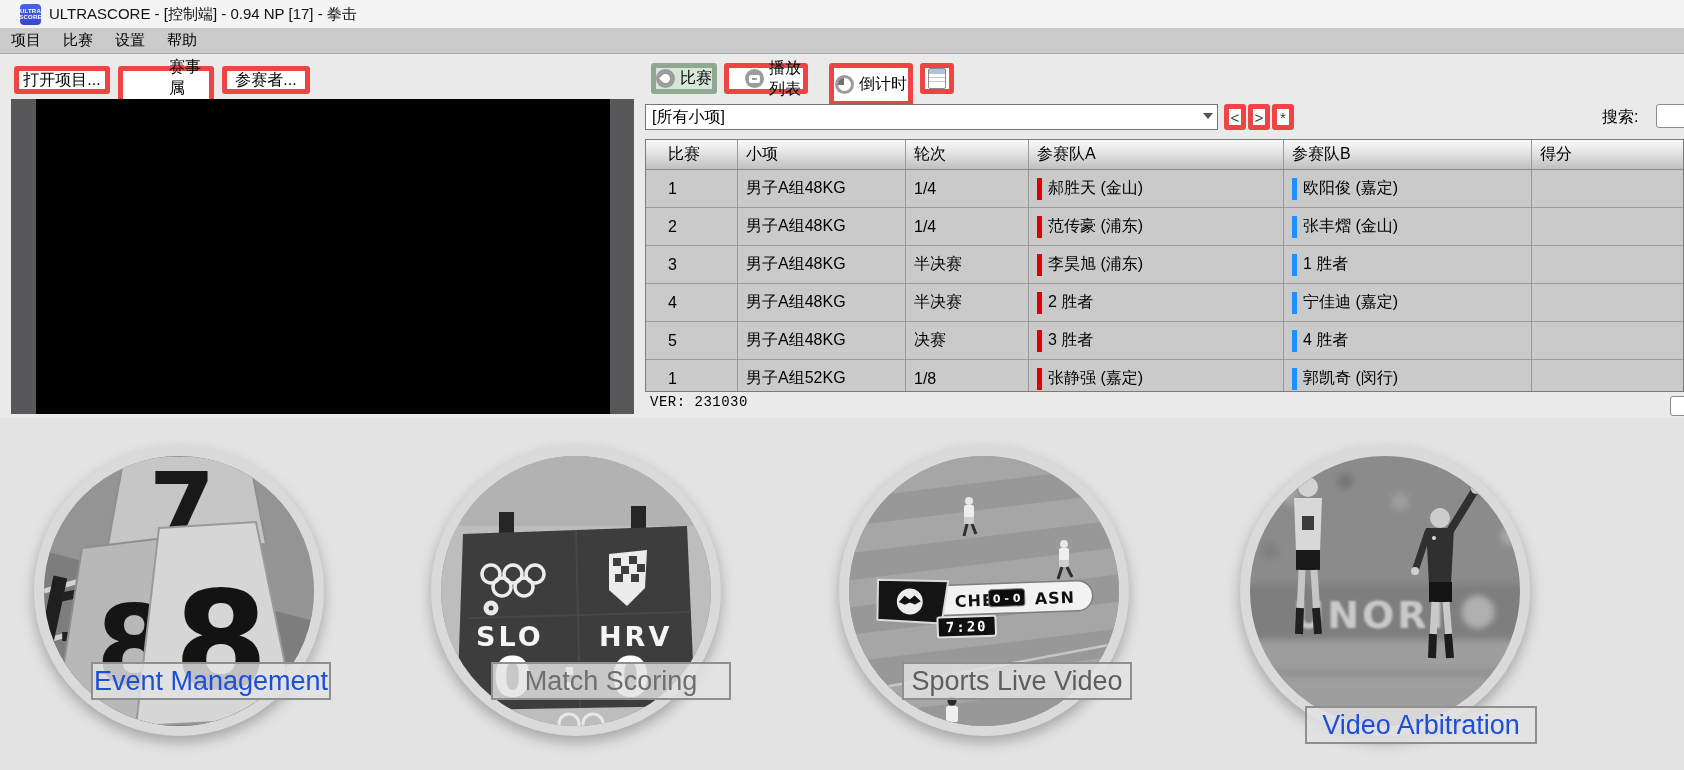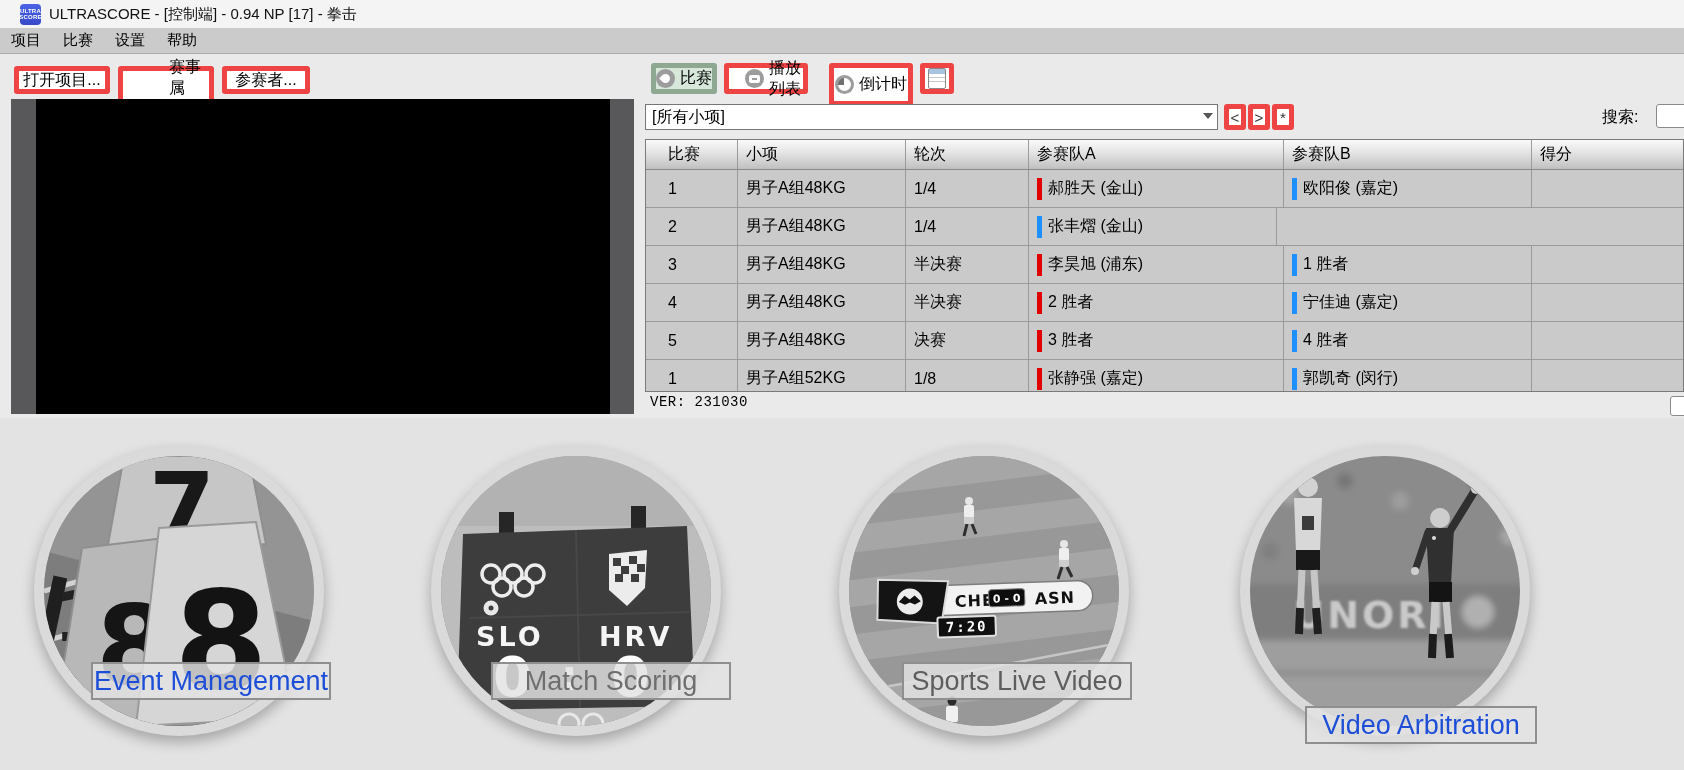--- a/index.html
+++ b/index.html
@@ -152,20 +152,24 @@
           <span class="bar blue"></span>
           <span>欧阳俊 (嘉定)</span>
         </div>
       <div class="td c-score"></div>
     </div>
 
     <div class="trow">
       <div class="td c-match">2</div>
       <div class="td c-event">男子A组48KG</div>
       <div class="td c-round">1/4</div>
+      <div class="td c-teamA">
+          <span class="bar red"></span>
+          <span>范传豪 (浦东)</span>
+        </div>
       <div class="td c-teamB">
           <span class="bar blue"></span>
           <span>张丰熠 (金山)</span>
         </div>
       <div class="td c-score"></div>
     </div>
 
     <div class="trow">
       <div class="td c-match">3</div>
       <div class="td c-event">男子A组48KG</div>

